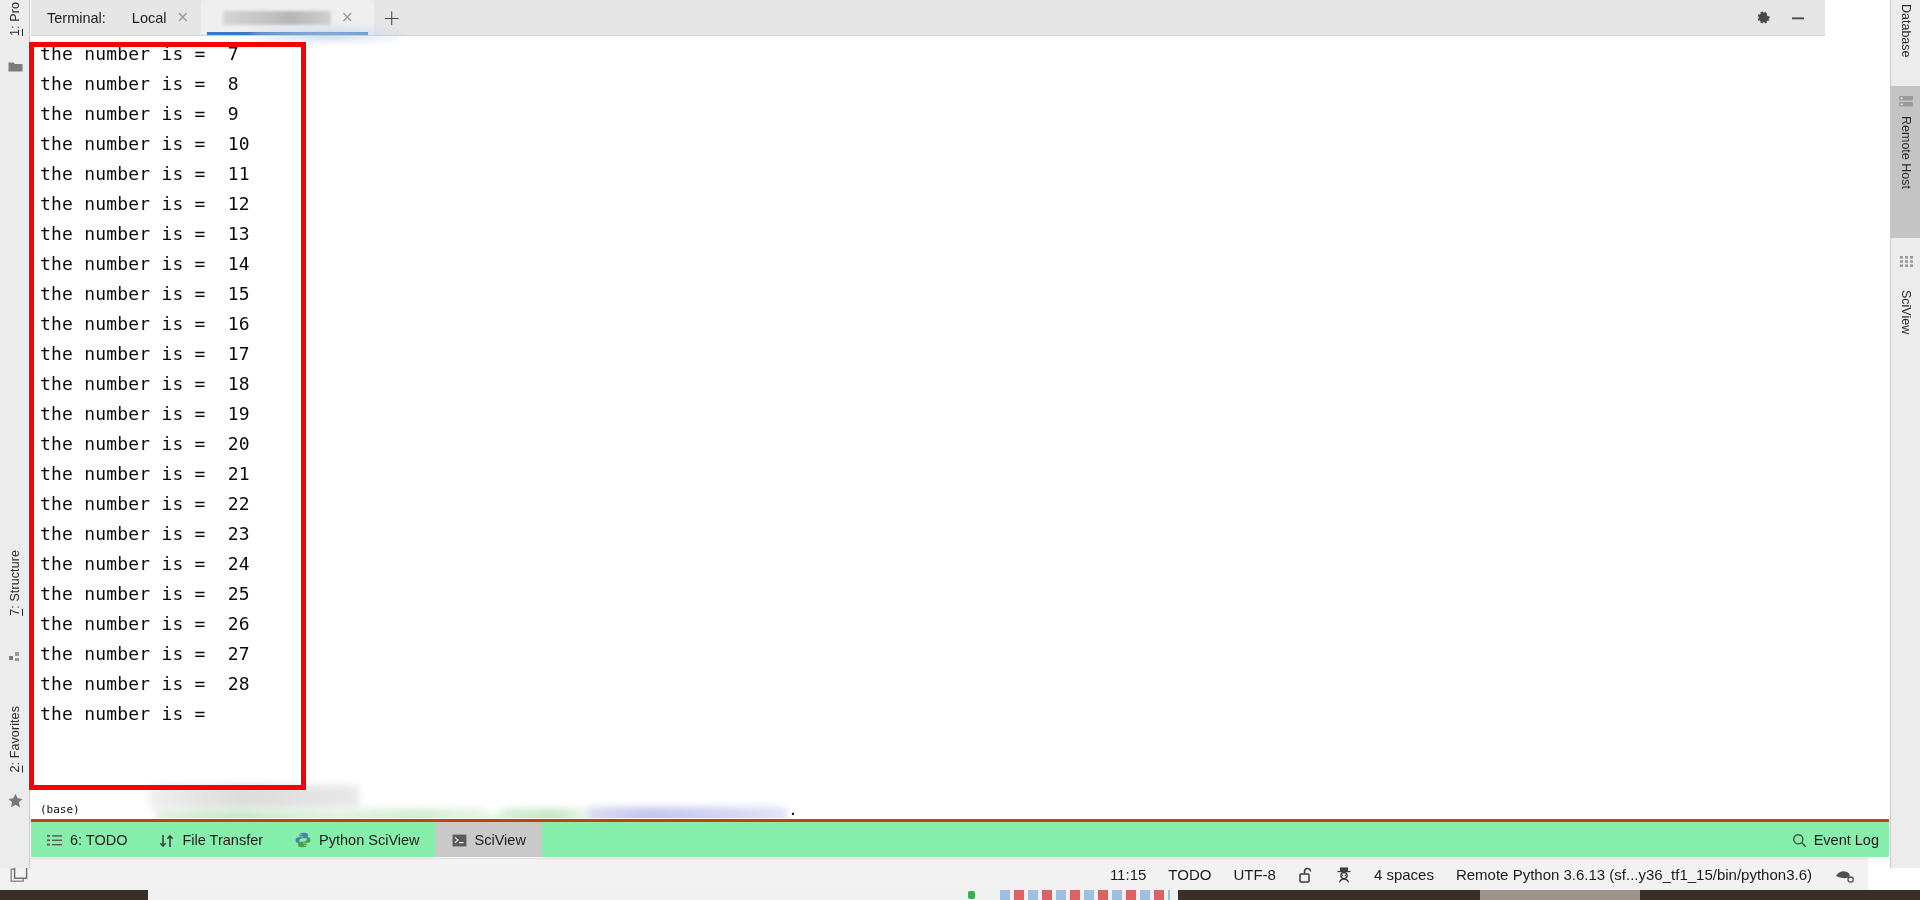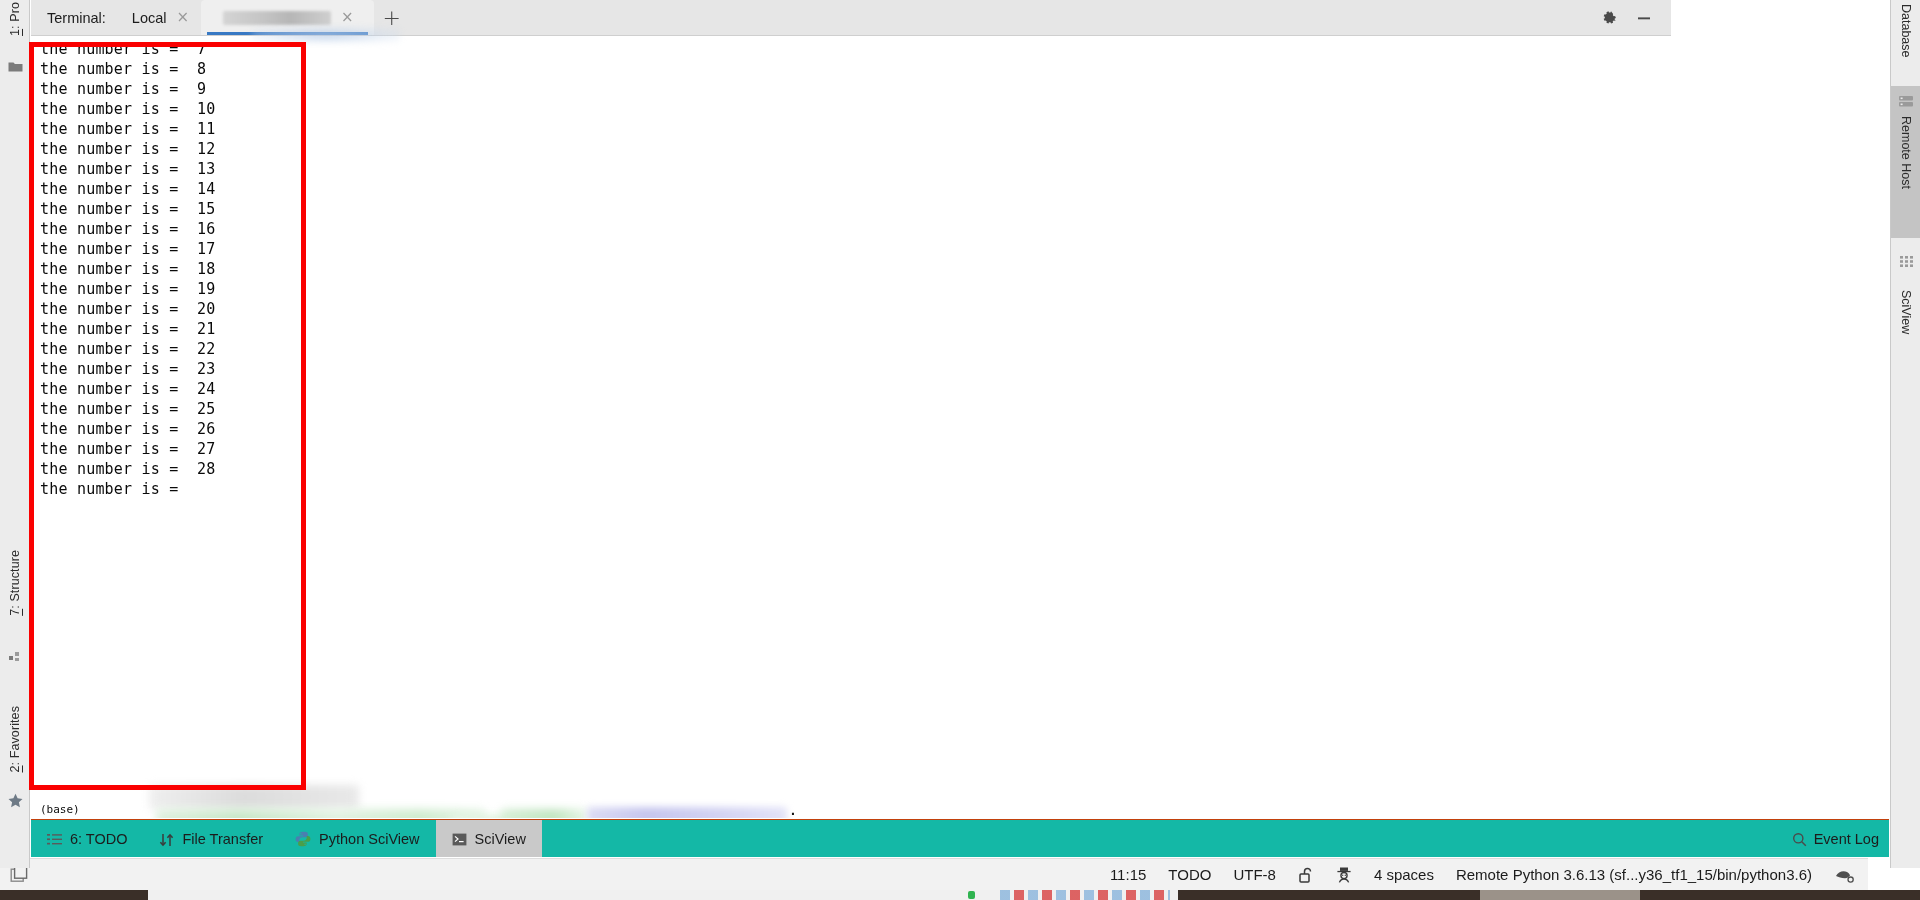--- a/index.html
+++ b/index.html
@@ -61,21 +61,21 @@
     white-space: nowrap;
   }
   .rrail-active {
     background: #c4c4c4;
   }
 
   
   .term-header {
     position: absolute;
     left: 31px; top: 0;
-    width: 1640px; height: 36px;
+    width: 1794px; height: 36px;
     background: #e6e6e6;
     border-bottom: 1px solid #cfcfcf;
     display: flex;
     align-items: stretch;
   }
   .term-title {
     display: flex; align-items: center;
     padding: 0 14px 0 16px;
     font-size: 14.5px;
     color: #1c1c1c;
@@ -138,22 +138,22 @@
     position: absolute;
     left: 31px; top: 37px;
     width: 1858px; height: 781px;
     background: #ffffff;
     overflow: hidden;
   }
   .term-lines {
     position: absolute;
     left: 9px; top: 2px;
     font-family: "DejaVu Sans Mono", monospace;
-    font-size: 15px;
-    line-height: 20px;
+    font-size: 18px;
+    line-height: 30px;
     color: #0a0a0a;
     white-space: pre;
     letter-spacing: 0.2px;
   }
   .prompt-line {
     position: absolute;
     left: 9px; top: 766px;
     font-family: "DejaVu Sans Mono", monospace;
     font-size: 11px;
     color: #0a0a0a;
@@ -205,22 +205,22 @@
     border: 5px solid #fa0000;
     z-index: 10;
     pointer-events: none;
   }
 
   
   .tool-bar {
     position: absolute;
     left: 31px; top: 819px;
     width: 1858px; height: 38px;
-    background: #14b8a6;
-    border-top: 1px solid #c2410c;
+    background: #86efac;
+    border-top: 3px solid #c2410c;
     display: flex;
     align-items: stretch;
   }
   .tool-btn {
     display: flex; align-items: center;
     gap: 8px;
     padding: 0 16px;
     font-size: 14.5px;
     color: #1c1c1c;
     cursor: default;

